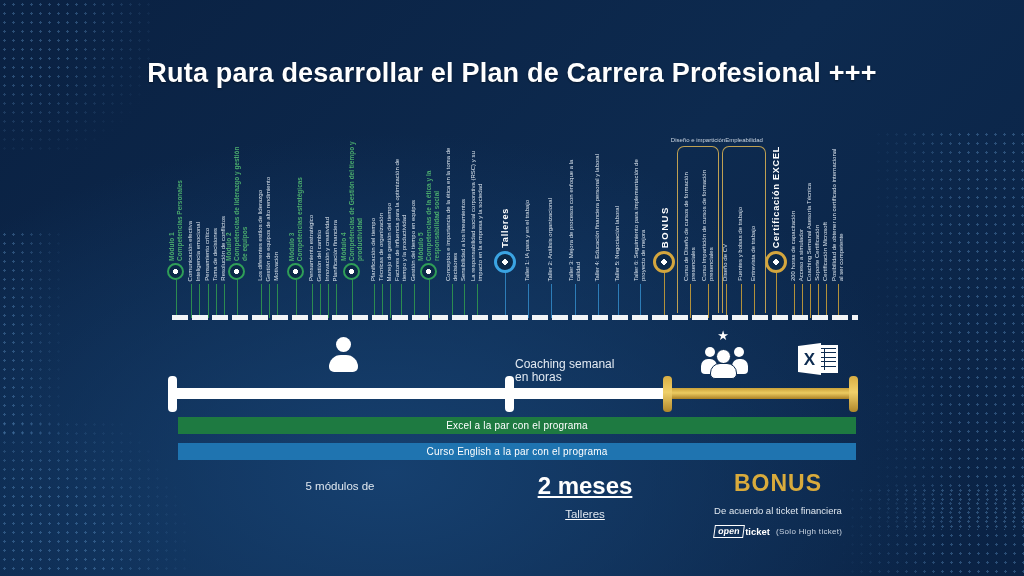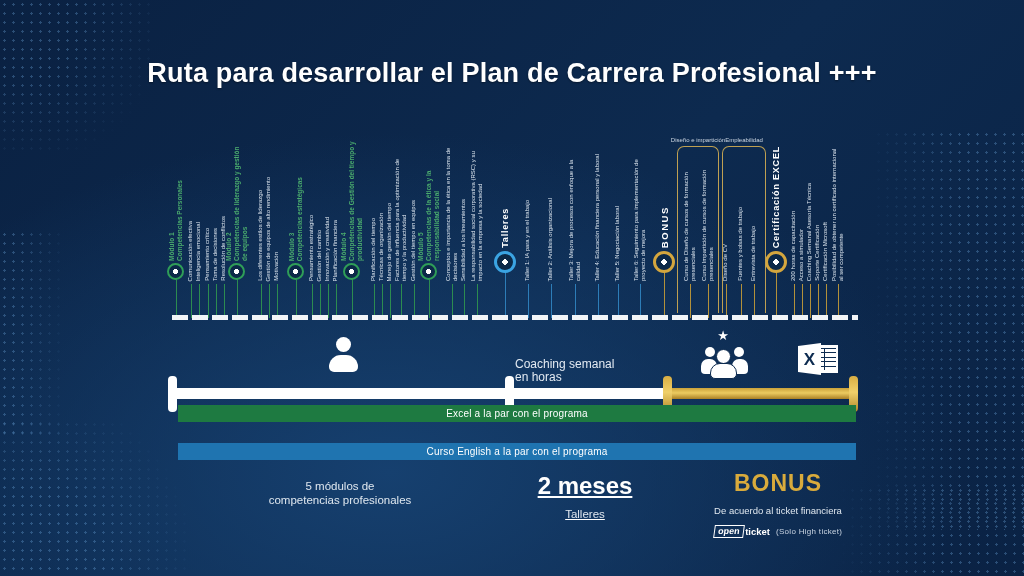--- a/index.html
+++ b/index.html
@@ -102,21 +102,21 @@
       repeating-linear-gradient(180deg,#0d2b50 0 1px,transparent 1px 4.4px),
       linear-gradient(90deg,transparent 0 4px,#0d2b50 4px 5px,transparent 5px);}
   #excel-icon .xl-front{position:absolute;left:0;top:0;width:23px;height:32px;background:#fff;
     clip-path:polygon(0 9%,100% 0,100% 100%,0 91%);
     display:flex;align-items:center;justify-content:center;}
   #excel-icon .xl-x{color:#0d2b50;font-weight:bold;font-size:17px;line-height:17px;}
 
   .banner{position:absolute;left:178px;width:678px;height:17px;
     display:flex;align-items:center;justify-content:center;
     font-size:10px;color:#fff;letter-spacing:.2px;}
-  #banner-excel{top:405px;background:#1e7a41;}
+  #banner-excel{top:417px;background:#1e7a41;}
   #banner-oe{top:443px;background:#1f74b0;}
 
   .phase-title{font-size:24px;font-weight:bold;color:#fff;text-align:center;}
   .phase-sub{font-size:11.5px;line-height:14px;color:#dfe7ef;text-align:center;}
   #phase1{left:210px;top:472px;width:260px;}
   #phase2{left:505px;top:472px;width:160px;text-decoration:underline;}
   #phase3{left:696px;top:470px;width:164px;text-align:center;}
   #phase1 .phase-sub,#phase2 .phase-sub{margin-top:7px;}
   #bonus-title{font-size:23px;font-weight:bold;color:#d9ab3c;letter-spacing:1px;}
   #bonus-sub{font-size:9.5px;color:#dfe7ef;margin-top:8px;}
@@ -304,21 +304,20 @@
     <span class="xl-x">X</span>
   </div>
 </div>
 
 <div class="banner" id="banner-excel">Excel a la par con el programa</div>
 <div class="banner" id="banner-oe">Curso English a la par con el programa</div>
 
 <div class="abs" id="phase1">
   <div class="phase-sub">
     <div>5 módulos de</div>
-    <div>competencias profesionales</div>
   </div>
 </div>
 
 <div class="abs" id="phase2">
   <div class="phase-title">2 meses</div>
   <div class="phase-sub">Talleres</div>
 </div>
 
 <div class="abs" id="phase3">
   <div id="bonus-title">BONUS</div>

